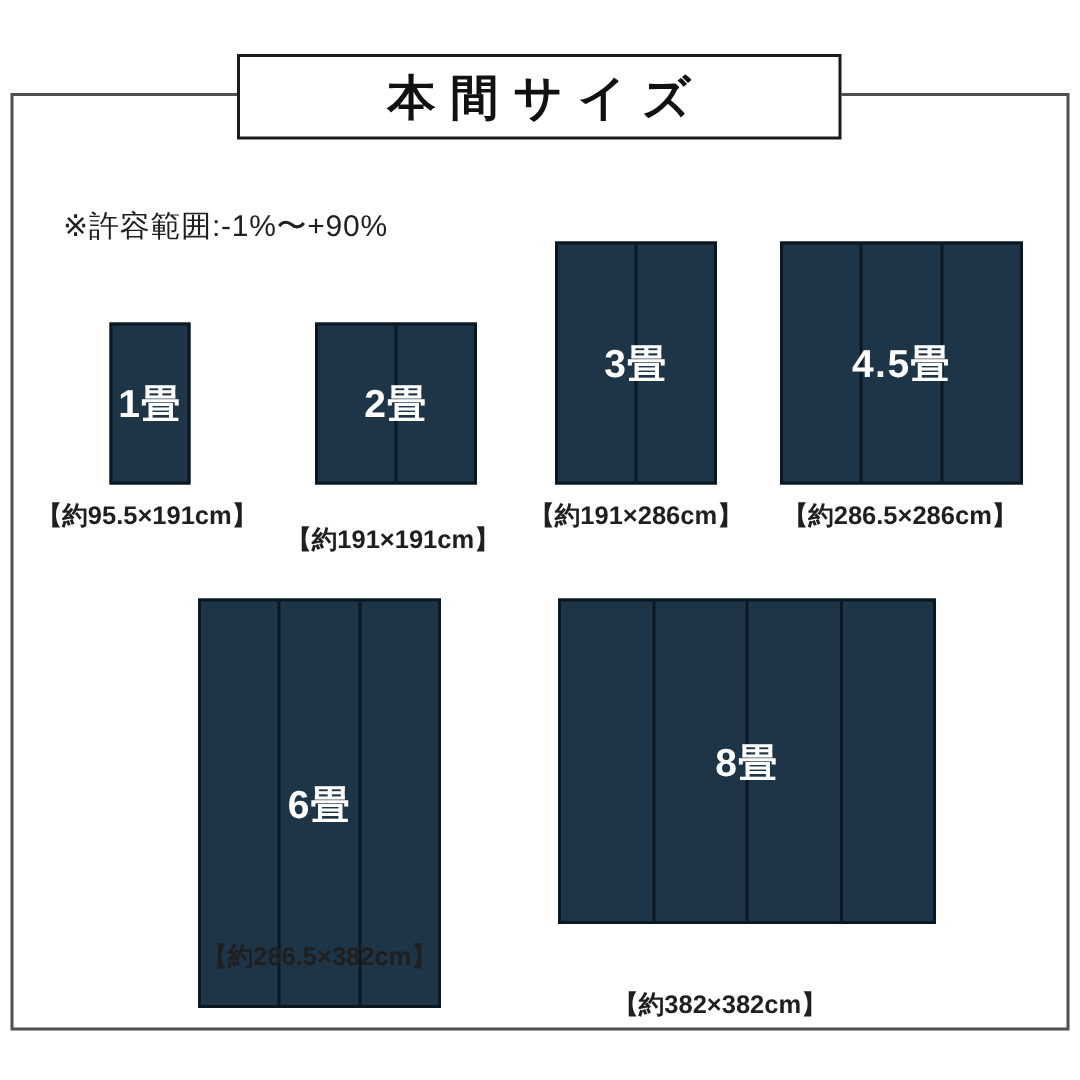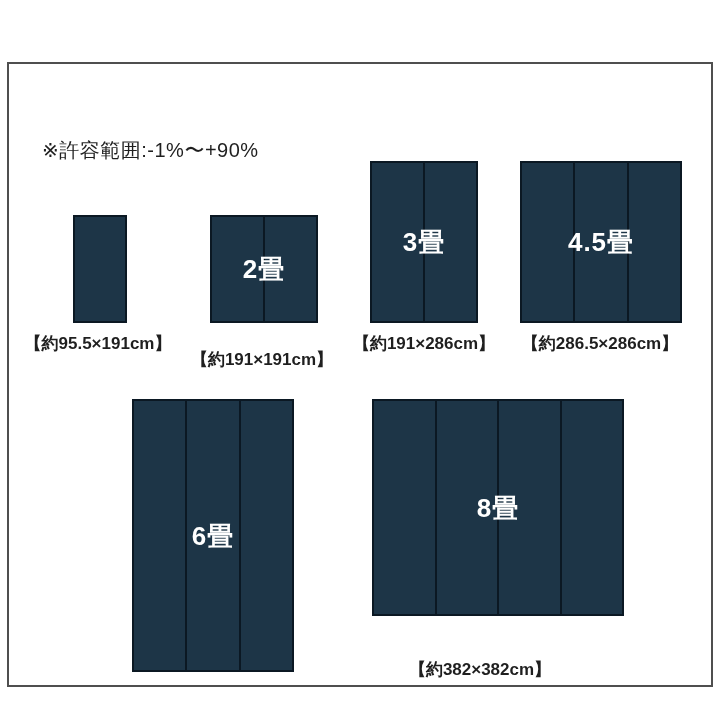--- a/index.html
+++ b/index.html
@@ -72,27 +72,31 @@
   .dims-6jo {left:103px;top:628px;}
   .dims-8jo {left:370px;top:628px;margin-top:32px;}
 </style>
 </head>
 <body>
 
 <div class="canvas">
 
   <div class="frame"></div>
 
+  <div class="title-box">
+    <span class="title-text">本間サイズ</span>
+  </div>
 
   <div class="note">※許容範囲:-1%〜+90%</div>
 
   <div class="mat mat-1jo">
     <div class="panels">
         <div class="panel"></div>
       </div>
+    <div class="mat-label">1畳</div>
   </div>
   <div class="dims dims-1jo">【約95.5×191cm】</div>
 
   <div class="mat mat-2jo">
     <div class="panels">
         <div class="panel"></div>
         <div class="panel"></div>
       </div>
     <div class="mat-label">2畳</div>
   </div>
@@ -118,20 +122,21 @@
   <div class="dims dims-45jo">【約286.5×286cm】</div>
 
   <div class="mat mat-6jo">
     <div class="panels">
         <div class="panel"></div>
         <div class="panel"></div>
         <div class="panel"></div>
       </div>
     <div class="mat-label">6畳</div>
   </div>
+  <div class="dims dims-6jo">【約286.5×382cm】</div>
 
   <div class="mat mat-8jo">
     <div class="panels">
         <div class="panel"></div>
         <div class="panel"></div>
         <div class="panel"></div>
         <div class="panel"></div>
       </div>
     <div class="mat-label">8畳</div>
   </div>

